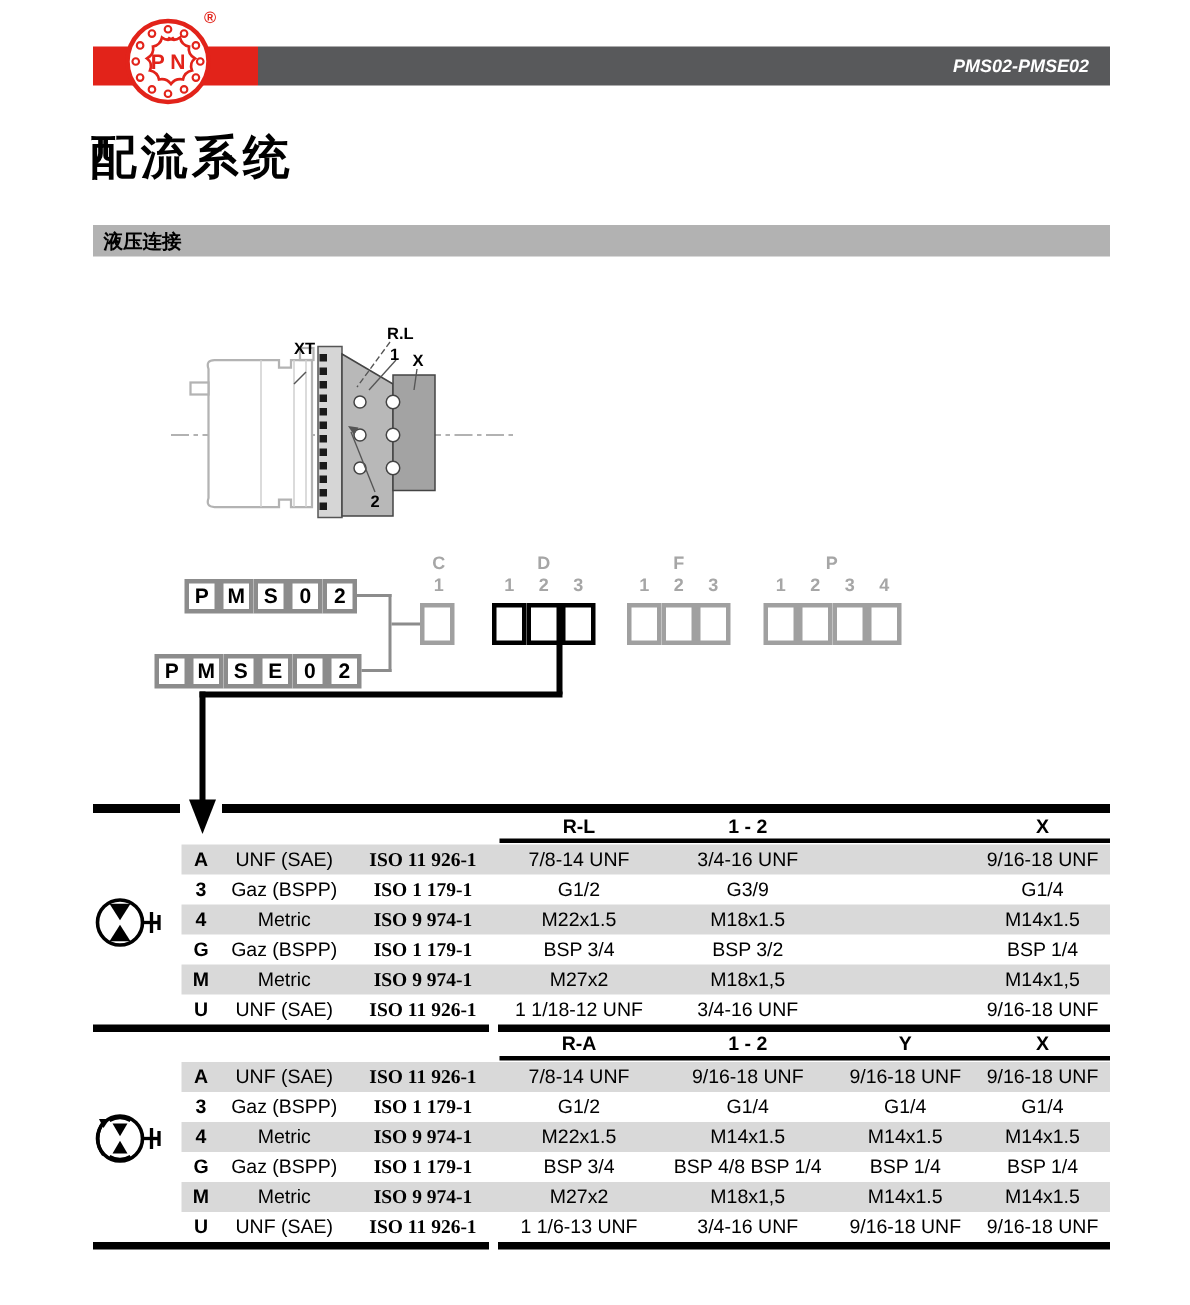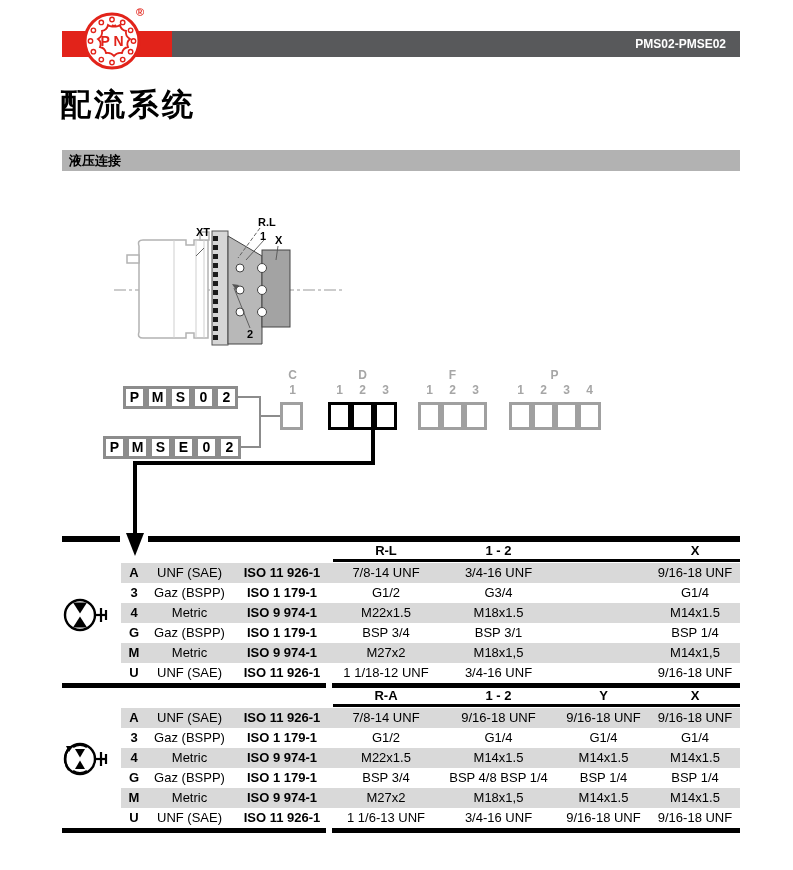--- a/index.html
+++ b/index.html
@@ -5,21 +5,21 @@
   html,body{margin:0;padding:0;background:#fff;}
   #page{position:relative;width:793px;height:870px;background:#fff;overflow:hidden;
         font-family:"Liberation Sans","DejaVu Sans",sans-serif;color:#000;}
   .abs{position:absolute;}
   .c{position:absolute;text-align:center;font-size:13px;line-height:20px;white-space:nowrap;}
   .b{font-weight:bold;}
   
   #redbar{left:62px;top:31px;width:110px;height:26px;background:#e2231a;}
   #darkbar{left:172px;top:31px;width:568px;height:26px;background:#58595b;}
   #darkbar .lt{position:absolute;left:14px;top:0;line-height:26px;color:#fff;font-weight:bold;font-size:12px;margin-top:32px;}
-  #darkbar .rt{position:absolute;right:14px;top:0;line-height:26px;color:#fff;font-weight:bold;font-size:12px;}
+  #darkbar .rt{position:absolute;right:14px;top:0;line-height:26px;color:#fff;font-weight:bold;font-size:12px;font-style:italic;}
   #logo{left:78px;top:6px;width:70px;height:70px;}
   #regmark{left:136px;top:6px;color:#e2231a;font-size:11px;font-weight:bold;}
   #pagetitle{left:60px;top:84px;font-size:31px;font-weight:bold;letter-spacing:3px;}
   #sectionbar{left:62px;top:150px;width:678px;height:21px;background:#b2b2b2;}
   #sectionbar span{position:absolute;left:7px;top:0;line-height:21px;font-weight:bold;font-size:13px;}
   
   .cell{position:absolute;width:23px;height:23px;box-sizing:border-box;border:3px solid #8c8c8c;
         background:#fff;text-align:center;font-weight:bold;font-size:14px;line-height:17px;}
   .gline{position:absolute;background:#8c8c8c;}
   .glabel{position:absolute;color:#a6a6a6;font-weight:bold;font-size:12px;text-align:center;width:23px;}
@@ -30,21 +30,21 @@
              border-left:9px solid transparent;border-right:9px solid transparent;border-top:23px solid #000;}
   
   #thead{left:148px;top:475px;width:592px;height:62px;background:#b2b2b2;}
   #thead .hc{position:absolute;top:8px;text-align:center;font-weight:bold;font-size:13px;line-height:19px;}
   .subrow{position:absolute;left:121px;width:619px;height:18px;}
   .subrow .c{line-height:18px;font-weight:bold;}
   .subline{position:absolute;left:212px;bottom:-2px;width:407px;height:3px;background:#000;}
   .trow{position:absolute;left:121px;width:619px;height:20px;}
   .trow.g{background:#d9d9d9;}
   .co{left:0;width:26px;}   .st{left:26px;width:85px;}
-  .iso{left:111px;width:100px;} .mp{left:211px;width:108px;}
+  .iso{left:111px;width:100px;font-family:Liberation Serif, serif;} .mp{left:211px;width:108px;}
   .dr{left:319px;width:117px;}  .vp{left:436px;width:93px;}
   .pk{left:529px;width:90px;}
   svg text{font-family:"Liberation Sans","DejaVu Sans",sans-serif;}
 </style>
 </head>
 <body>
 
 <div id="page">
 
   <div class="abs" id="redbar"></div>
@@ -215,39 +215,39 @@
     <div class="c mp">7/8-14 UNF</div>
     <div class="c dr">3/4-16 UNF</div>
     <div class="c vp"></div>
     <div class="c pk">9/16-18 UNF</div>
   </div>
   <div class="trow" style="top:583px;">
     <div class="c co b">3</div>
     <div class="c st">Gaz (BSPP)</div>
     <div class="c iso b">ISO 1 179-1</div>
     <div class="c mp">G1/2</div>
-    <div class="c dr">G3/4</div>
+    <div class="c dr">G3/9</div>
     <div class="c vp"></div>
     <div class="c pk">G1/4</div>
   </div>
   <div class="trow g" style="top:603px;">
     <div class="c co b">4</div>
     <div class="c st">Metric</div>
     <div class="c iso b">ISO 9 974-1</div>
     <div class="c mp">M22x1.5</div>
     <div class="c dr">M18x1.5</div>
     <div class="c vp"></div>
     <div class="c pk">M14x1.5</div>
   </div>
   <div class="trow" style="top:623px;">
     <div class="c co b">G</div>
     <div class="c st">Gaz (BSPP)</div>
     <div class="c iso b">ISO 1 179-1</div>
     <div class="c mp">BSP 3/4</div>
-    <div class="c dr">BSP 3/1</div>
+    <div class="c dr">BSP 3/2</div>
     <div class="c vp"></div>
     <div class="c pk">BSP 1/4</div>
   </div>
   <div class="trow g" style="top:643px;">
     <div class="c co b">M</div>
     <div class="c st">Metric</div>
     <div class="c iso b">ISO 9 974-1</div>
     <div class="c mp">M27x2</div>
     <div class="c dr">M18x1,5</div>
     <div class="c vp"></div>

